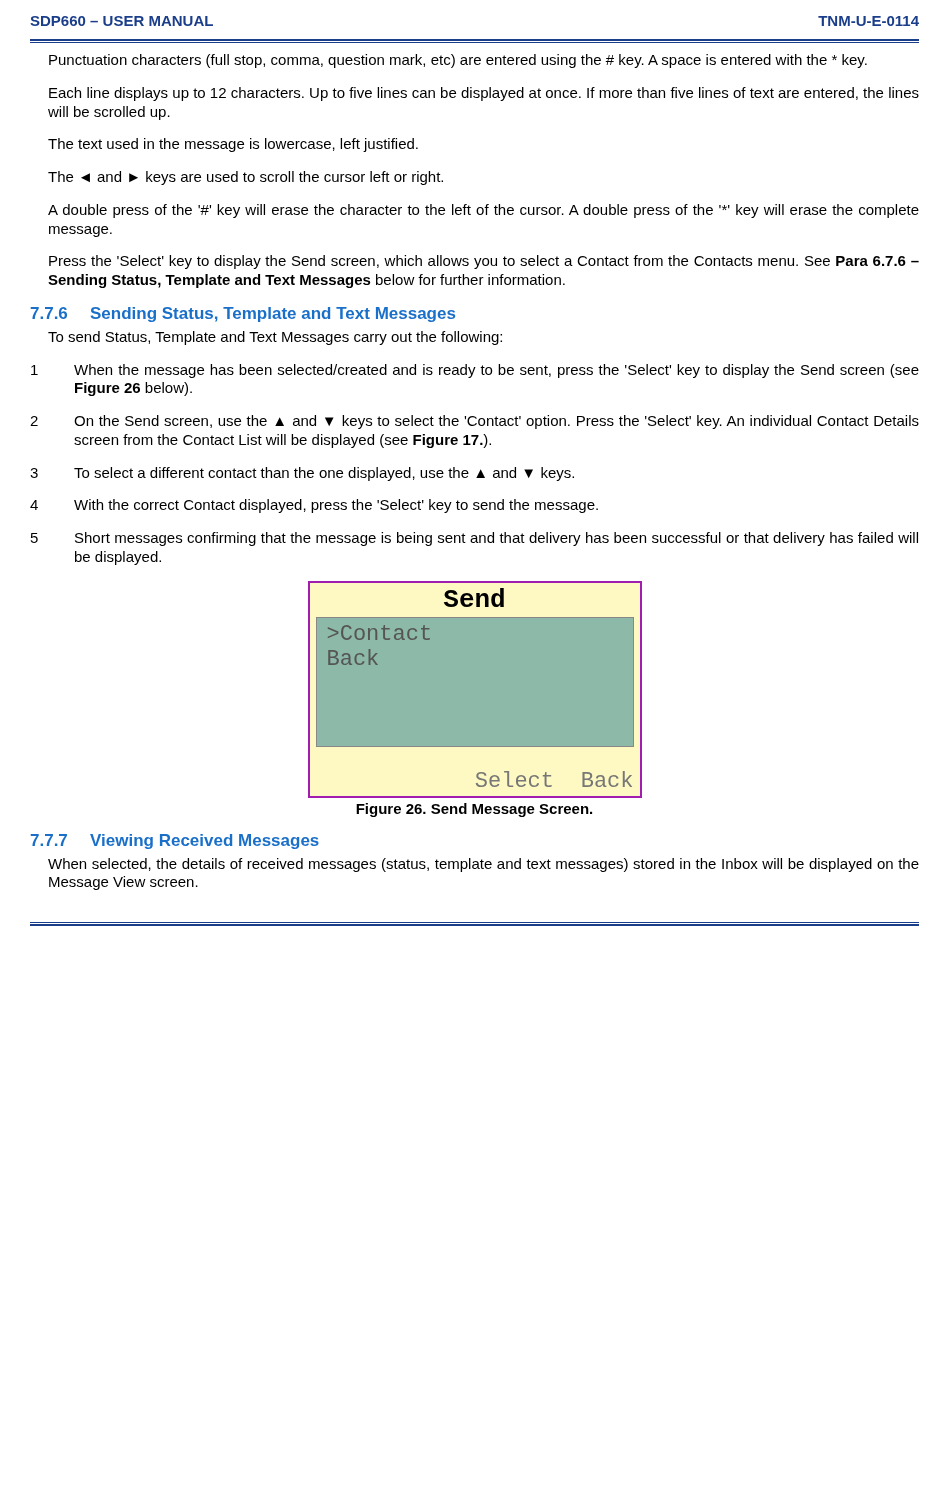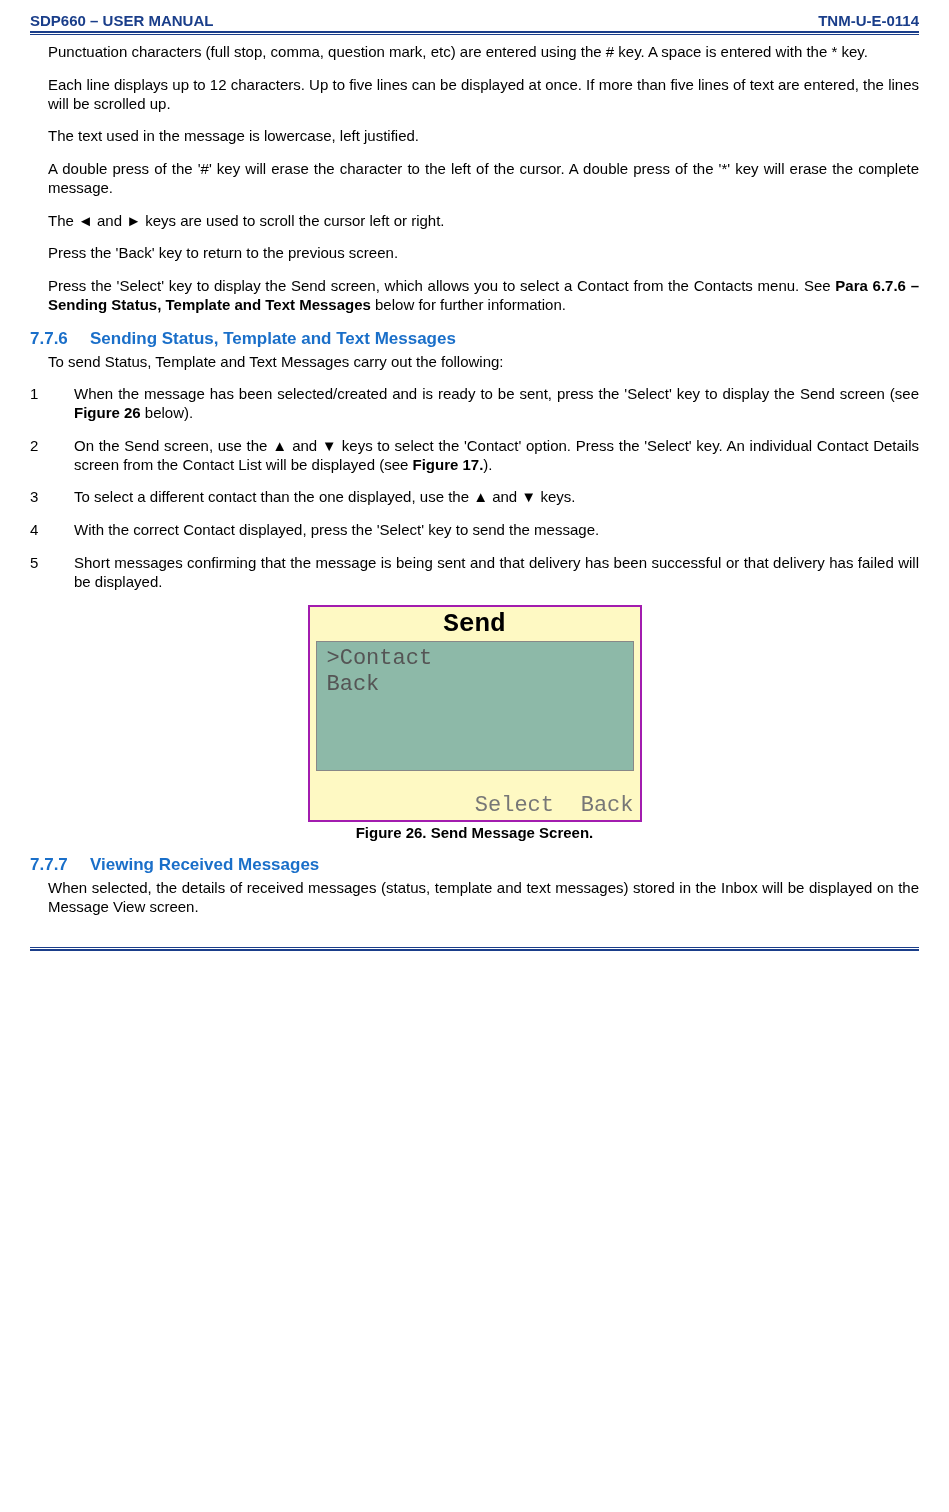--- a/index.html
+++ b/index.html
@@ -14,21 +14,21 @@
   .page {
     padding: 12px 30px 20px 30px;
     box-sizing: border-box;
   }
   .hdr-row {
     display: flex;
     justify-content: space-between;
     font-weight: bold;
     color: #1a3e8a;
     font-size: 15px;
-    padding-bottom: 2px;
+    padding-bottom: 10px;
   }
   .hdr-rule {
     border-top: 2px solid #1a3e8a;
     border-bottom: 1px solid #1a3e8a;
     height: 1px;
     margin-bottom: 8px;
   }
   .ftr-rule {
     border-top: 1px solid #1a3e8a;
     border-bottom: 2px solid #1a3e8a;
@@ -127,23 +127,22 @@
 <div class="page">
   <div class="hdr-row">
     <span>SDP660 – USER MANUAL</span>
     <span>TNM-U-E-0114</span>
   </div>
   <div class="hdr-rule"></div>
 
   <p class="body">Punctuation characters (full stop, comma, question mark, etc) are entered using the # key.  A space is entered with the * key.</p>
   <p class="body">Each line displays up to 12 characters.  Up to five lines can be displayed at once.  If more than five lines of text are entered, the lines will be scrolled up.</p>
   <p class="body">The text used in the message is lowercase, left justified.</p>
+  <p class="body">The ◄ and ► keys are used to scroll the cursor left or right.</p>
   <p class="body">A double press of the '#' key will erase the character to the left of the cursor.  A double press of the '*' key will erase the complete message.</p>
-  <p class="body">The ◄ and ► keys are used to scroll the cursor left or right.</p>
-  <p class="body">Press the 'Back' key to return to the previous screen.</p>
   <p class="body">
     <span>Press the 'Select' key to display the Send screen, which allows you to select a Contact from the Contacts menu.  See </span><span class="bold">Para 6.7.6 – Sending Status, Template and Text Messages</span><span> below for further information.</span>
   </p>
 
   <h3 class="sec">
     <span class="num">7.7.6</span><span>Sending Status, Template and Text Messages</span>
   </h3>
   <p class="body">To send Status, Template and Text Messages carry out the following:</p>
 
   <div class="list">

